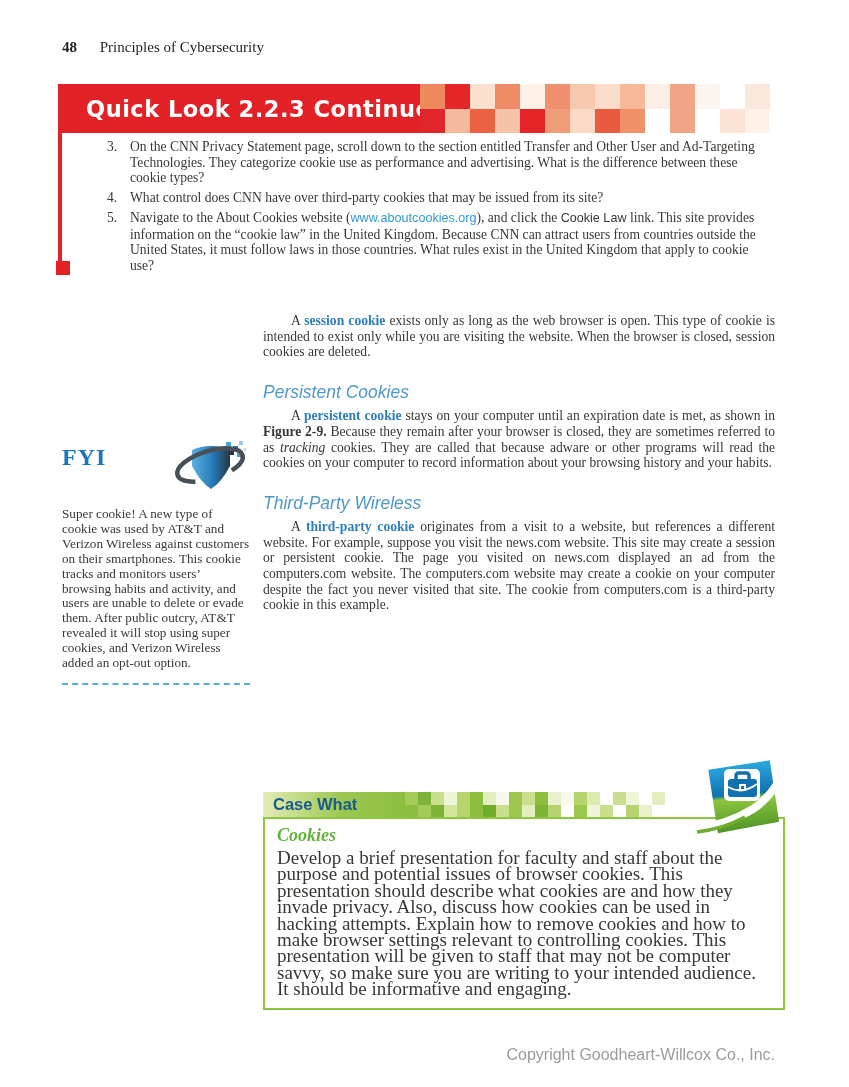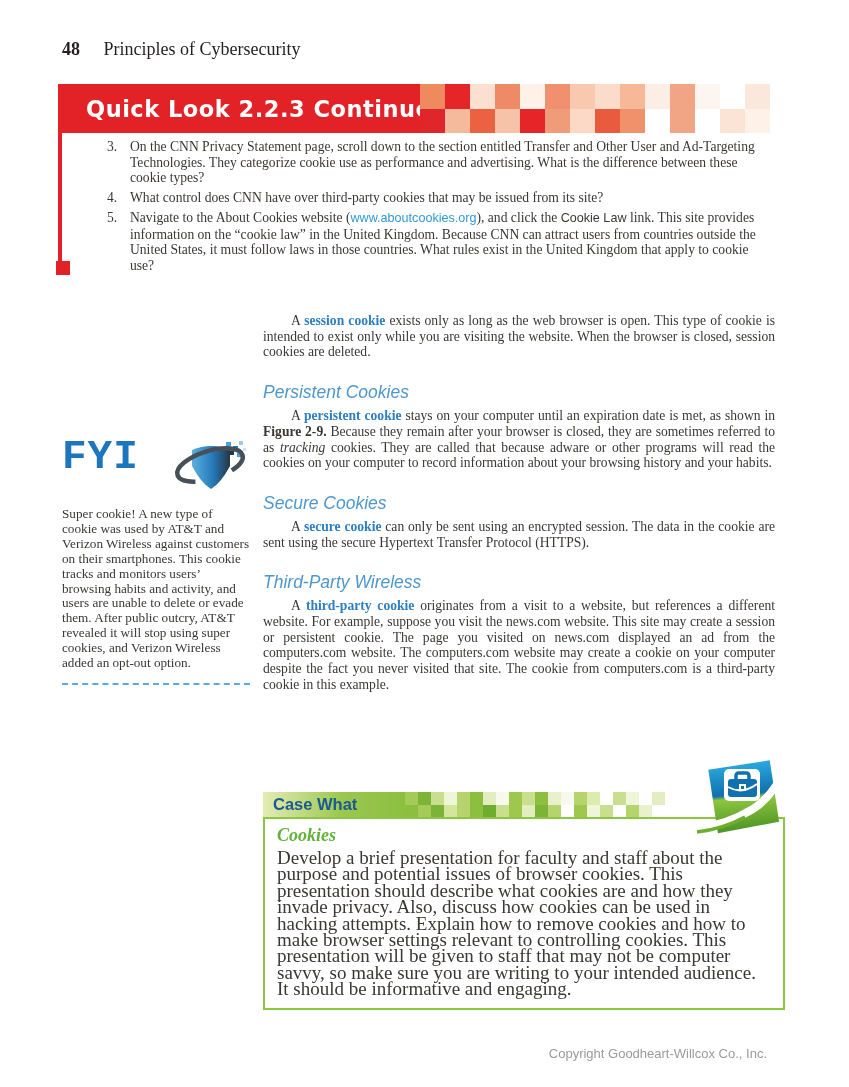--- a/index.html
+++ b/index.html
@@ -1,20 +1,20 @@
 <!DOCTYPE html>
 <html><head>
 <meta charset="utf-8">
 <style>
   html,body{margin:0;padding:0;background:#ffffff;}
   .page{position:relative;width:849px;height:1087px;background:#ffffff;
         font-family:"Liberation Serif",serif;color:#3b3734;overflow:hidden;}
 
   
-  .pg-header{position:absolute;left:62px;top:39px;font-size:18px;color:#231f20;}
+  .pg-header{position:absolute;left:62px;top:39px;font-size:15px;color:#231f20;}
   .pg-num{font-weight:bold;}
   .pg-book{margin-left:19px;}
 
   
   .ql-vline{position:absolute;left:58px;top:84px;width:4px;height:180px;background:#e32227;}
   .ql-endsq{position:absolute;left:56px;top:261px;width:14px;height:14px;background:#e32227;}
   .ql-banner{position:absolute;left:62px;top:84px;width:358px;height:49px;background:#e32227;
              display:flex;align-items:center;box-sizing:border-box;padding-left:24px;}
   .ql-title{font-family:"DejaVu Sans",sans-serif;font-weight:bold;font-size:22.5px;
             color:#ffffff;letter-spacing:.5px;white-space:nowrap;}
@@ -27,21 +27,21 @@
   .ql-list{position:absolute;left:107px;top:139px;width:668px;font-size:13.6px;line-height:15.7px;}
   .ql-item{display:flex;margin-bottom:4px;}
   .ql-item .num{flex:0 0 23px;}
   .ql-item p{margin:0;}
   a.link{color:#2f9bd5;text-decoration:none;font-family:"Liberation Sans",sans-serif;font-size:12.6px;}
   .sans{font-family:"Liberation Sans",sans-serif;font-size:12.6px;text-align:right;}
 
   
   .fyi{position:absolute;left:62px;top:437px;width:188px;}
   .fyi-head{display:flex;justify-content:space-between;align-items:flex-start;}
-  .fyi-logo{font-family:Liberation Mono, monospace;font-weight:bold;font-size:41px;line-height:40px;
+  .fyi-logo{font-family:Liberation Serif, serif;font-weight:bold;font-size:24px;line-height:40px;
             color:#1d76bd;letter-spacing:1px;}
   .fyi-text{margin:8px 0 0;font-size:13.2px;line-height:14.9px;padding-bottom:12px;
             border-bottom:2px dashed #5aabdb;}
 
   
   .sections{position:absolute;left:263px;top:313px;width:512px;}
   .sections section{margin-bottom:22px;}
   .sections h3{margin:0 0 5px;font-family:"Liberation Sans",sans-serif;font-style:italic;
                font-weight:normal;font-size:17.5px;line-height:21px;color:#4f98cb;}
   .sections p{margin:0;font-size:13.6px;line-height:15.7px;text-align:justify;text-indent:28px;}
@@ -57,22 +57,22 @@
   .cs-mosaic-wrap{display:flex;flex-direction:column;}
   .cs-row{display:flex;}
   .cs-row .tile{flex:none;width:13px;height:12.5px;}
   .cs-box{position:absolute;left:263px;top:817px;width:522px;box-sizing:border-box;
           border:2px solid #8dc63f;background:#ffffff;padding:6px 12px 10px;}
   .cs-box h4{margin:0 0 4px;font-size:18px;font-style:italic;font-weight:bold;color:#63b23c;}
   .cs-box p{margin:0;font-size:19px;line-height:16.4px;}
   .cs-icon{position:absolute;left:693px;top:757px;}
 
   
-  .pg-footer{position:absolute;top:1046px;right:82px;font-family:"Liberation Sans",sans-serif;
-             font-size:13px;color:#9b9b9b;}
+  .pg-footer{position:absolute;top:1046px;right:74px;font-family:"Liberation Sans",sans-serif;
+             font-size:16px;color:#9b9b9b;}
 </style>
 </head>
 <body>
 
 <div class="page">
 
   <div class="pg-header">
     <span class="pg-num">48</span>
     <span class="pg-book">Principles of Cybersecurity</span>
   </div>
@@ -156,24 +156,20 @@
     <p class="fyi-text">Super cookie! A new type of cookie was used by AT&amp;T and Verizon Wireless against customers on their smartphones. This cookie tracks and monitors users’ browsing habits and activity, and users are unable to delete or evade them. After public outcry, AT&amp;T revealed it will stop using super cookies, and Verizon Wireless added an opt-out option.</p>
   </aside>
 
   <main class="sections">
     <section>
       <p><span>A </span><span class="term">session cookie</span><span> exists only as long as the web browser is open. This type of cookie is intended to exist only while you are visiting the website. When the browser is closed, session cookies are deleted.</span></p>
     </section>
     <section>
       <h3>Persistent Cookies</h3>
       <p><span>A </span><span class="term">persistent cookie</span><span> stays on your computer until an expiration date is met, as shown in </span><span class="fig">Figure 2-9.</span><span> Because they remain after your browser is closed, they are sometimes referred to as </span><span class="em">tracking</span><span> cookies. They are called that because adware or other programs will read the cookies on your computer to record information about your browsing history and your habits.</span></p>
-    </section>
-    <section>
-      <h3>Secure Cookies</h3>
-      <p><span>A </span><span class="term">secure cookie</span><span> can only be sent using an encrypted session. The data in the cookie are sent using the secure Hypertext Transfer Protocol (HTTPS).</span></p>
     </section>
     <section>
       <h3>Third-Party Wireless</h3>
       <p><span>A </span><span class="term">third-party cookie</span><span> originates from a visit to a website, but references a different website. For example, suppose you visit the news.com website. This site may create a session or persistent cookie. The page you visited on news.com displayed an ad from the computers.com website. The computers.com website may create a cookie on your computer despite the fact you never visited that site. The cookie from computers.com is a third-party cookie in this example.</span></p>
     </section>
   </main>
 
   <div class="cs-banner">
     <div class="cs-bar">
       <span class="cs-label">Case What</span>

